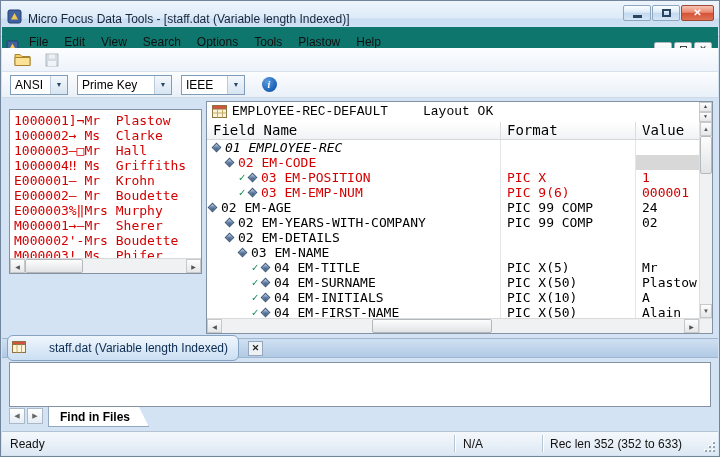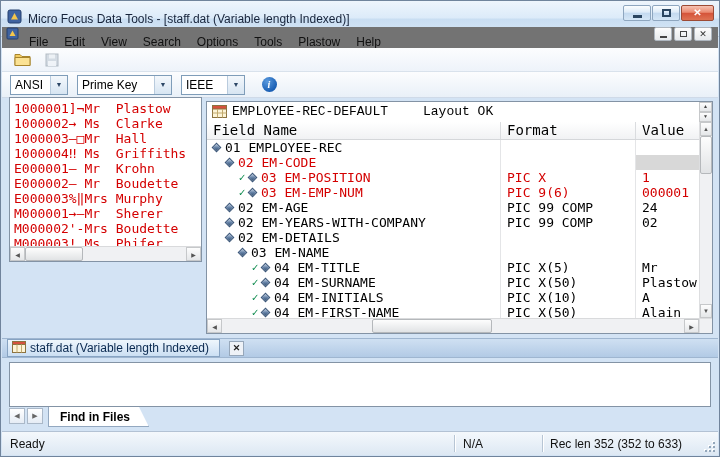--- a/index.html
+++ b/index.html
@@ -15,22 +15,22 @@
   .cap-btns{position:absolute;right:5px;top:4px;display:flex;gap:1px}
   .cap-btn{width:28px;height:16px;border:1px solid #8ea6bf;border-radius:2px;
     background:linear-gradient(#fbfdfe,#ddebf8 45%,#c3d9ef 50%,#d4e6f6);
     display:flex;align-items:center;justify-content:center;cursor:default}
   .cap-btn .minbar{width:9px;height:3px;background:#2a4560;margin-top:7px}
   .cap-btn .rebox{width:9px;height:8px;border:2px solid #2a4560;background:transparent}
   .cap-close{width:33px;background:linear-gradient(#f6c3b4,#ea8a71 45%,#d5543a 52%,#de7253);
     border-color:#9c4a35;color:#fff;font-size:10px;font-weight:bold;line-height:1}
 
   
-  .menubar{position:absolute;top:26px;left:1px;right:1px;height:30px;background:#737373;
-    border-bottom:1px solid #e0e3e6;display:flex;align-items:flex-start;padding-left:4px;font-size:12px;color:#111}
+  .menubar{position:absolute;top:26px;left:1px;right:1px;height:30px;background:#0f766e;
+    border-bottom:1px solid #e0e3e6;display:flex;align-items:flex-end;padding-left:4px;font-size:12px;color:#111}
   .menu-items{display:flex;align-items:center;height:100%}
   .menu-item{padding:3px 8px;cursor:default}
   .mdi-btns{margin-left:auto;display:flex;gap:2px;padding-right:6px}
   .mdi-btn{width:18px;height:14px;border:1px solid #aeb6bf;border-radius:2px;
     background:linear-gradient(#fdfdfd,#e6e9ec);display:flex;align-items:center;justify-content:center}
   .mdi-btn .minbar{width:7px;height:2px;background:#444;margin-top:6px}
   .mdi-btn .rebox{width:7px;height:6px;border:1.5px solid #444}
   .mdi-btn .x{font-size:9px;color:#333;line-height:1}
 
   
@@ -46,21 +46,21 @@
   .combo .val{padding:2px 4px;flex:1;white-space:nowrap;overflow:hidden}
   .combo .drop{width:17px;border-left:1px solid #b9cbdd;background:linear-gradient(#f4f8fc,#d7e5f2);
     display:flex;align-items:center;justify-content:center;font-size:7px;color:#2c4766}
   .info-btn{width:22px;height:20px;display:flex;align-items:center;justify-content:center;margin-left:4px}
   .info-circle{width:15px;height:15px;border-radius:50%;background:radial-gradient(circle at 35% 30%,#5a9ade,#1a5fb4 70%);
     color:#fff;font-size:10px;font-weight:bold;font-family:"Liberation Serif",serif;font-style:italic;
     display:flex;align-items:center;justify-content:center}
 
   
   .panel{position:absolute;background:#fff;border:1px solid #8393a5}
-  .left-panel{left:8px;top:96px;width:193px;height:165px}
+  .left-panel{left:8px;top:108px;width:193px;height:165px}
   .right-panel{left:205px;top:100px;width:507px;height:233px}
 
   .rec-list{position:absolute;left:0;top:0;right:0;bottom:15px;overflow:hidden;
     padding:3px 0 0 4px;font-family:"DejaVu Sans Mono",monospace;font-size:13px;line-height:15px;
     color:#d40000;white-space:pre}
 
   
   .hsb{position:absolute;left:0;bottom:0;height:15px;background:#f0f1f3;border-top:1px solid #d9dadc;display:flex;align-items:stretch}
   .sb-btn{width:15px;background:linear-gradient(#fdfdfd,#e5e7e9);border:1px solid #c6c8ca;
     display:flex;align-items:center;justify-content:center;font-size:6px;color:#555;flex:none}
@@ -98,22 +98,22 @@
   .fc3{flex:1;padding-left:6px;overflow:hidden;white-space:pre}
   .fc3.shaded{background:#d8d8d8}
   .check{color:#0f8c4f;font-size:11px;width:10px;flex:none;text-align:center}
   .diamond{width:7px;height:7px;flex:none;transform:rotate(45deg);margin:0 5px 0 2px;
     background:linear-gradient(135deg,#c3d2e4,#5c7aa0 55%,#33506f);border:1px solid #3a5578}
 
   
   .doc-strip{position:absolute;left:1px;right:1px;top:337px;height:20px;
     background:linear-gradient(#cfe0f2,#b2cae5);border-top:1px solid #9fb6d0;border-bottom:1px solid #9fb6d0;
     display:flex;align-items:center}
-  .doc-tab{margin-left:5px;height:18px;display:flex;align-items:center;gap:4px;padding:0 10px 0 4px;
-    background:linear-gradient(#eff6fc,#cbdff3);border:1px solid #87a3c2;border-radius:0;
+  .doc-tab{margin-left:5px;height:26px;display:flex;align-items:center;gap:23px;padding:0 10px 0 4px;
+    background:linear-gradient(#eff6fc,#cbdff3);border:1px solid #87a3c2;border-radius:6px;
     font-size:12px;color:#0b2a50;white-space:nowrap}
   .doc-close{margin-left:9px;width:15px;height:15px;border:1px solid #96a7ba;background:#eef2f7;
     display:flex;align-items:center;justify-content:center;font-size:9px;color:#222;font-weight:bold}
 
   
   .out-panel{position:absolute;left:8px;right:8px;top:361px;height:45px;background:#fff;border:1px solid #8393a5}
   .find-row{position:absolute;left:8px;right:8px;top:406px;height:24px;display:flex;align-items:flex-start}
   .nav-btn{width:16px;height:16px;border:1px solid #aab8c8;background:linear-gradient(#ffffff,#e5ecf5);
     font-size:7px;color:#666;display:flex;align-items:center;justify-content:center;margin-top:1px}
   .nav-btn + .nav-btn{margin-left:2px}
@@ -252,41 +252,41 @@
     </div>
 
     <div class="col-hdr">
       <span class="ch c1">Field Name</span>
       <span class="ch c2">Format</span>
       <span class="ch c3">Value</span>
     </div>
 
     <div class="rows-area">
         <div class="frow">
-          <div class="fc1" style="padding-left: 4px;"><span class="diamond"></span><span>01 EMPLOYEE-REC</span></div>
+          <div class="fc1" style="padding-left: 4px; font-style: italic;"><span class="diamond"></span><span>01 EMPLOYEE-REC</span></div>
           <div class="fc2"></div>
           <div class="fc3"></div>
         </div>
         <div class="frow red">
           <div class="fc1" style="padding-left: 17px;"><span class="diamond"></span><span>02 EM-CODE</span></div>
           <div class="fc2"></div>
           <div class="fc3 shaded"></div>
         </div>
         <div class="frow red">
           <div class="fc1" style="padding-left: 30px;"><span class="check">✓</span><span class="diamond"></span><span>03 EM-POSITION</span></div>
           <div class="fc2">PIC X</div>
           <div class="fc3">1</div>
         </div>
         <div class="frow red">
           <div class="fc1" style="padding-left: 30px;"><span class="check">✓</span><span class="diamond"></span><span>03 EM-EMP-NUM</span></div>
           <div class="fc2">PIC 9(6)</div>
           <div class="fc3">000001</div>
         </div>
         <div class="frow">
-          <div class="fc1" style="padding-left: 17px;"><span class="diamond"></span><span>02 EM-AGE</span></div>
+          <div class="fc1" style=""><span class="diamond"></span><span>02 EM-AGE</span></div>
           <div class="fc2">PIC 99 COMP</div>
           <div class="fc3">24</div>
         </div>
         <div class="frow">
           <div class="fc1" style="padding-left: 17px;"><span class="diamond"></span><span>02 EM-YEARS-WITH-COMPANY</span></div>
           <div class="fc2">PIC 99 COMP</div>
           <div class="fc3">02</div>
         </div>
         <div class="frow">
           <div class="fc1" style="padding-left: 17px;"><span class="diamond"></span><span>02 EM-DETAILS</span></div>

